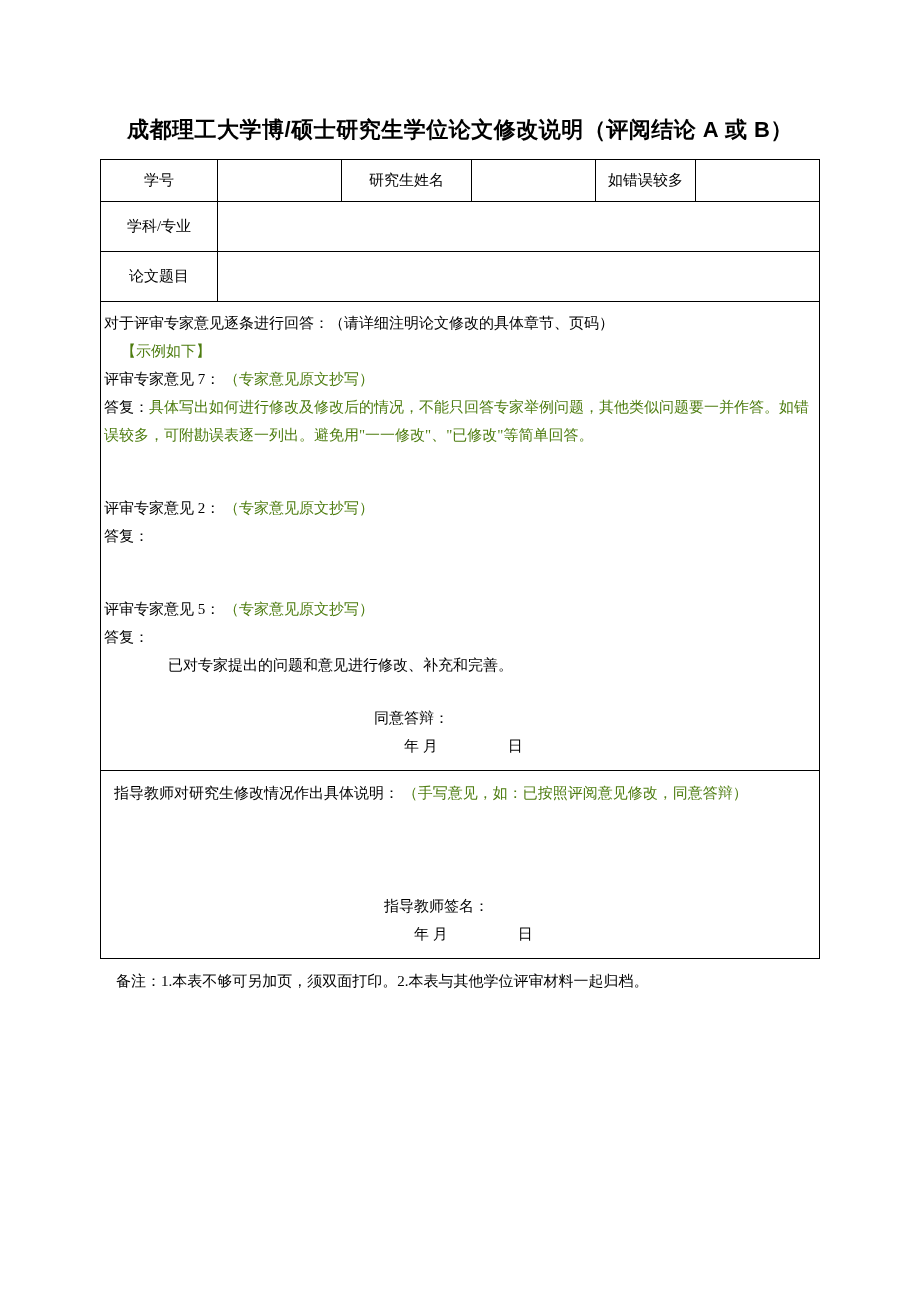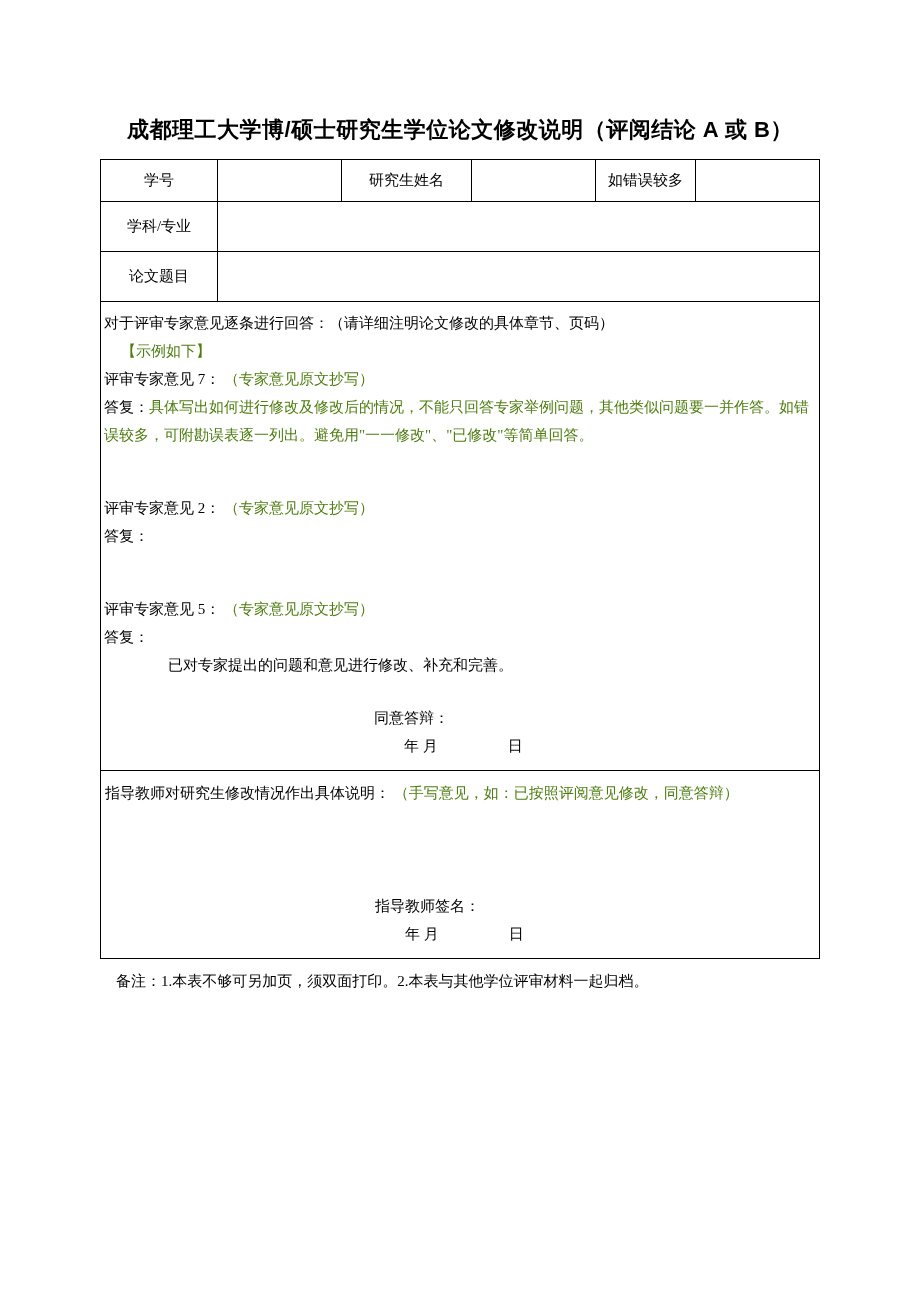--- a/index.html
+++ b/index.html
@@ -78,21 +78,21 @@
       text-align: left;
     }
     .date-line {
       padding-left: 300px;
       text-align: left;
     }
     .date-line .month {
       margin-right: 70px;
     }
     .advisor-block {
-      padding: 8px 3px 10px 4px;
+      padding: 8px 3px 10px 13px;
       vertical-align: top;
       line-height: 28px;
       font-size: 15px;
     }
     .advisor-sig {
       margin-top: 85px;
     }
     .notes {
       margin-top: 9px;
       padding-left: 16px;

